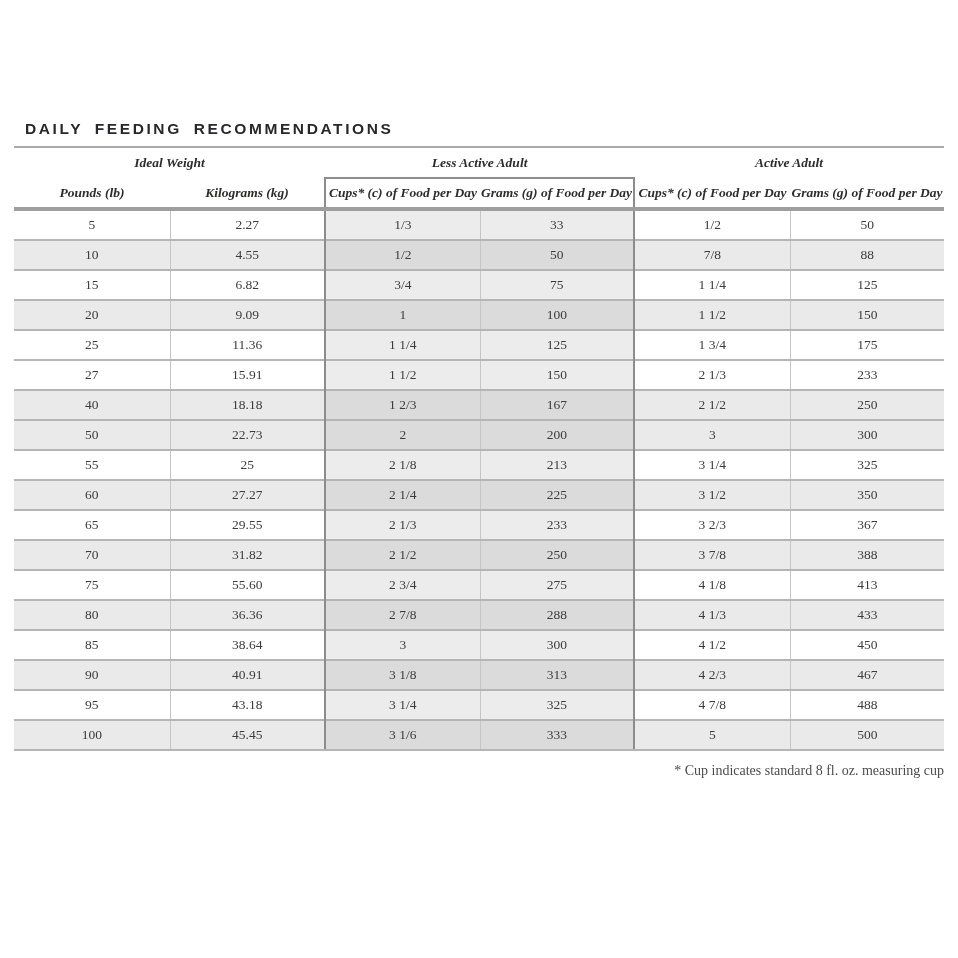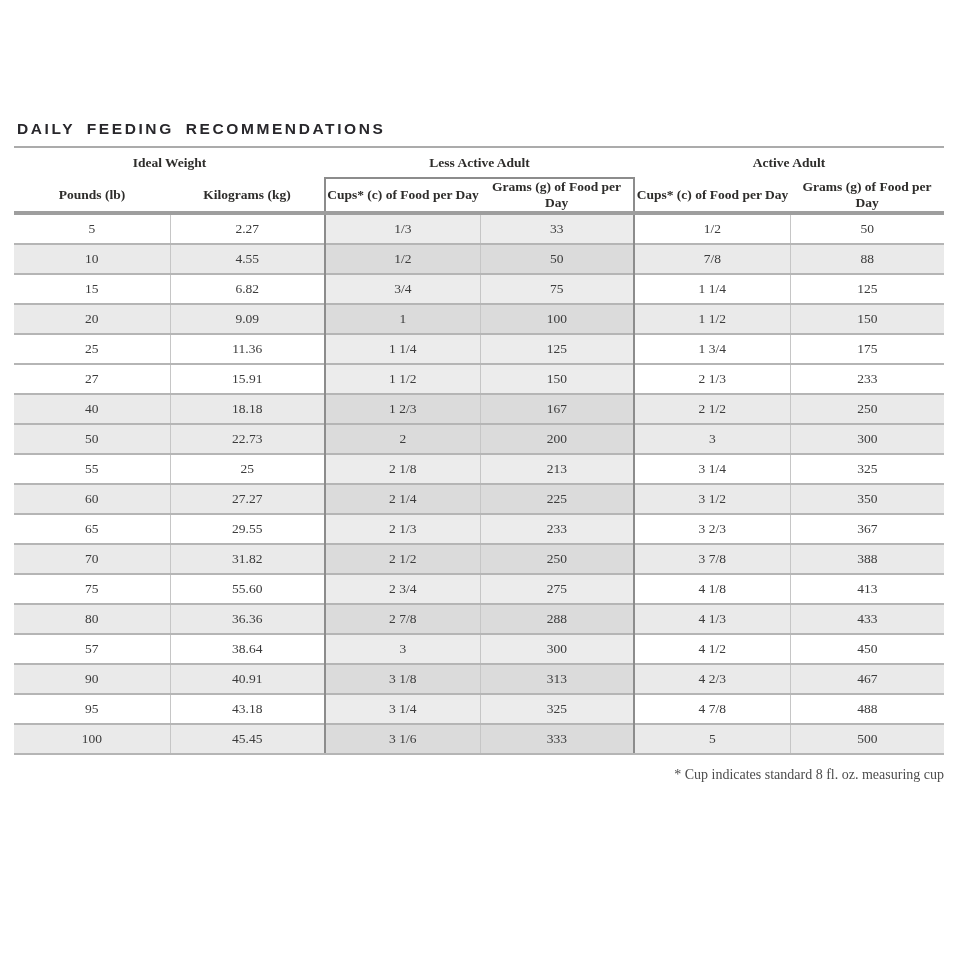--- a/index.html
+++ b/index.html
@@ -18,29 +18,29 @@
   html,body{margin:0;padding:0;}
   body{
     width:958px;height:958px;background:#ffffff;position:relative;
     font-family:"Liberation Serif", serif;color:var(--ink);
     overflow:hidden;
   }
   .content{position:absolute;left:14px;right:14px;top:120px;}
   .page-title{
     font-family:"Liberation Sans", sans-serif;
     font-weight:800;font-size:15.5px;letter-spacing:2.6px;word-spacing:5px;
-    color:var(--title-ink);margin:0 0 8px 3px;
+    color:var(--title-ink);margin:0 0 8px 11px;
   }
   table{
     width:930px;border-collapse:collapse;table-layout:fixed;
     border-top:2px solid var(--rule);
   }
   th,td{padding:0;text-align:center;font-size:13.5px;}
   thead th{
-    font-family:"Liberation Serif", serif;font-weight:bold;color:var(--head-ink);
+    font-family:"Liberation Serif", serif;font-weight:bold;color:var(--head-ink);font-style:italic;
   }
   tr.group-row th{height:29px;vertical-align:middle;font-size:13.5px;}
   tr.colhead-row th{
     height:28px;vertical-align:middle;
     border-bottom:4px solid var(--bar);
   }
   tr.colhead-row th.box-l{border-left:2px solid var(--box);border-top:2px solid var(--box);}
   tr.colhead-row th.box-r{border-right:2px solid var(--box);border-top:2px solid var(--box);}
   tbody td{
     height:28px;border-top:2px solid var(--sep);
@@ -198,21 +198,21 @@
         </tr>
         <tr class="alt">
           <td>80</td>
           <td>36.36</td>
           <td>2 7/8</td>
           <td>288</td>
           <td>4 1/3</td>
           <td>433</td>
         </tr>
         <tr>
-          <td>57</td>
+          <td>85</td>
           <td>38.64</td>
           <td>3</td>
           <td>300</td>
           <td>4 1/2</td>
           <td>450</td>
         </tr>
         <tr class="alt">
           <td>90</td>
           <td>40.91</td>
           <td>3 1/8</td>

